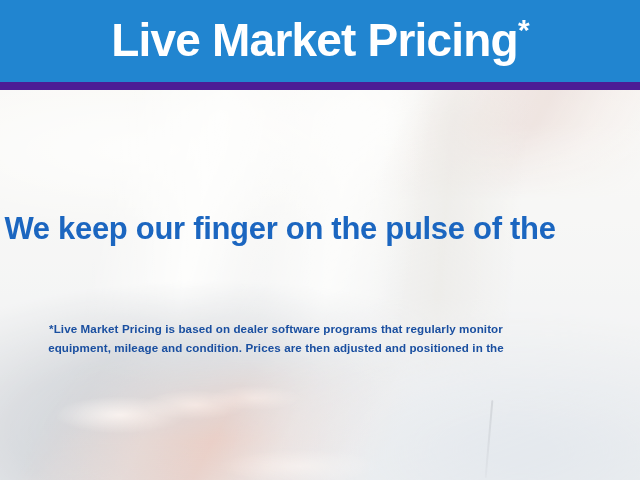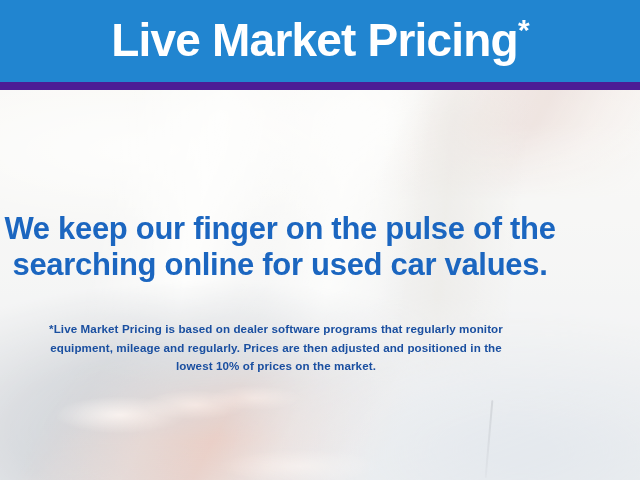--- a/index.html
+++ b/index.html
@@ -203,22 +203,20 @@
   <div class="bg-layer bg-cool-right"></div>
   <div class="bg-layer bg-pillar"></div>
   <div class="bg-layer bg-wash"></div>
 
   <div class="header-band">
     <h1 class="header-title"><span>Live Market Pricing</span><span class="asterisk">*</span></h1>
   </div>
 
   <div class="headline">
     <span class="line">We keep our finger on the pulse of the</span>
-    <span class="line">searching online for used car values.</span>
   </div>
 
   <div class="fineprint">
     <span class="line">*Live Market Pricing is based on dealer software programs that regularly monitor</span>
-    <span class="line">equipment, mileage and regularly. Prices are then adjusted and positioned in the</span>
-    <span class="line">lowest 10% of prices on the market.</span>
+    <span class="line">equipment, mileage and condition. Prices are then adjusted and positioned in the</span>
   </div>
 
 </div>
 
 </body></html>

